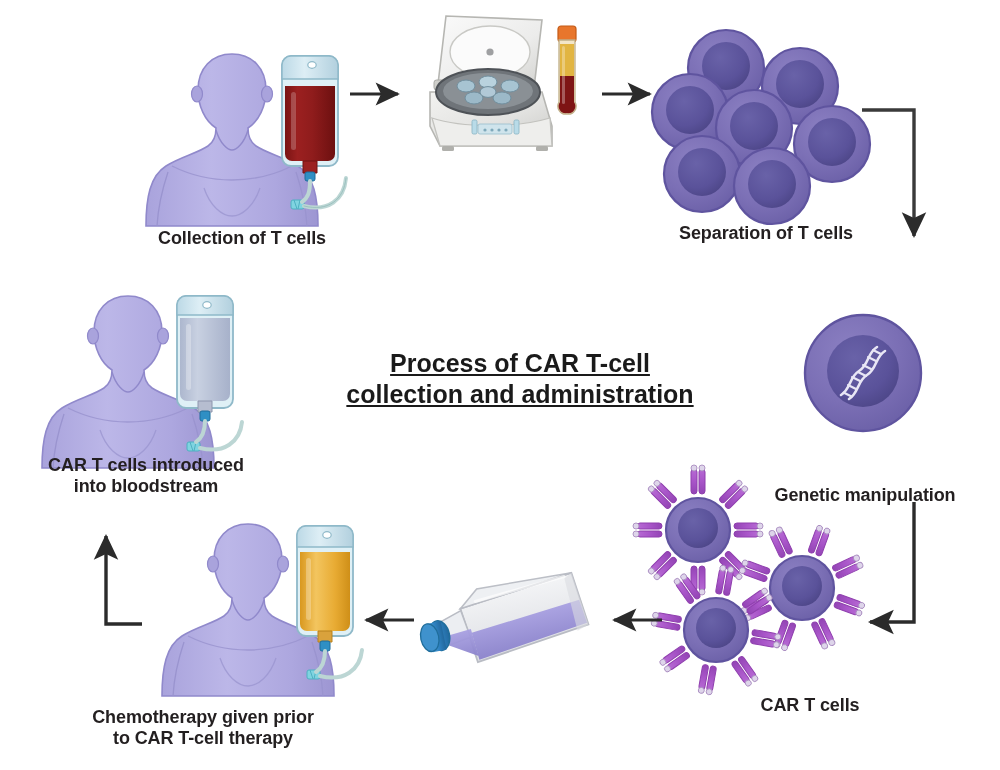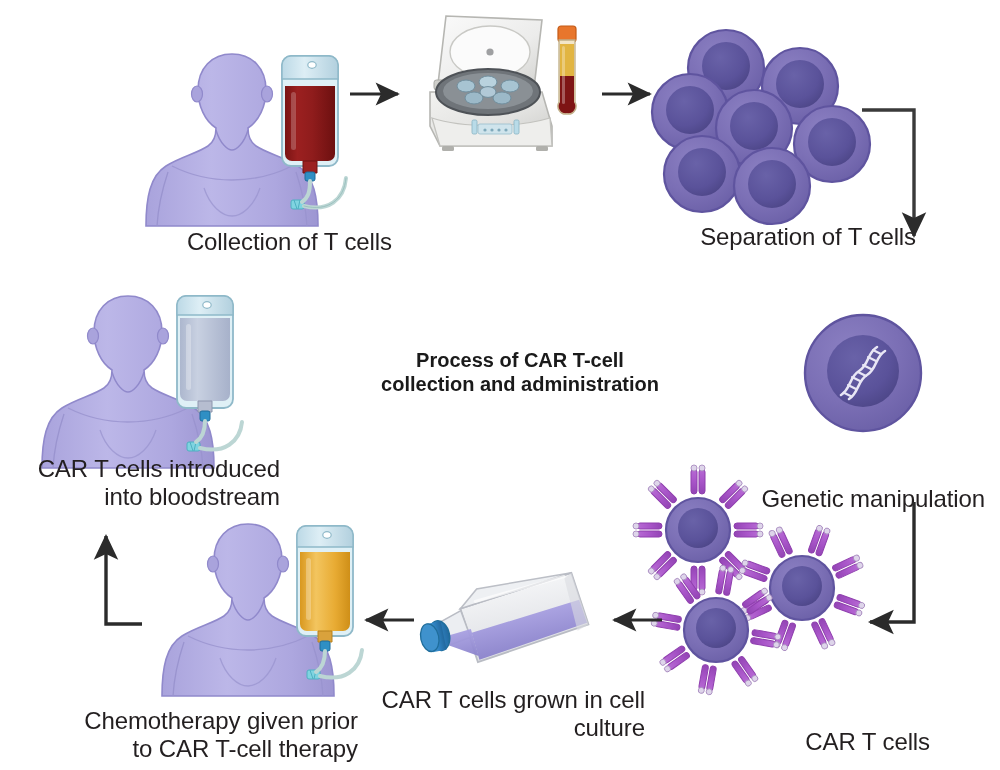--- a/index.html
+++ b/index.html
@@ -16,38 +16,39 @@
     width: 1000px;
     height: 770px;
     background: #ffffff;
     overflow: hidden;
   }
   .node {
     position: absolute;
   }
   .caption {
     position: absolute;
-    text-align: right;
+    text-align: center;
     color: #231f20;
     font-family: "Liberation Sans", sans-serif;
-    font-size: 24px;
-    font-weight: 400;
+    font-size: 18px;
+    font-weight: 700;
     line-height: 1.18;
     letter-spacing: -0.1px;
     white-space: pre-line;
   }
   .title {
     position: absolute;
     text-align: center;
     color: #1a1a1a;
     font-family: "Liberation Sans", sans-serif;
-    font-size: 20px;
+    font-size: 25px;
     font-weight: bold;
     line-height: 1.22;
     white-space: pre-line;
+    text-decoration: underline;
   }
   svg { display: block; overflow: visible; }
 </style>
 </head>
 <body>
 
 <div id="canvas">
 
   <svg width="0" height="0" style="position:absolute" aria-hidden="true">
     <defs>
@@ -482,21 +483,21 @@
             <circle cx="-4" cy="-14" r="3" fill="#ded5ea" stroke="#a98cc0" stroke-width="0.9"></circle>
             <circle cx="4" cy="-14" r="3" fill="#ded5ea" stroke="#a98cc0" stroke-width="0.9"></circle>
           </g>
         </g>
         <circle cx="0" cy="0" r="32" fill="url(#gMembrane)" stroke="#5f549f" stroke-width="2.2"></circle>
         <circle cx="0" cy="-2" r="20" fill="url(#gNucleus)"></circle>
       </g>
     </svg>
   </div>
 
-  <div class="caption" style="left:690px; top:728px; width:240px;">CAR T cells</div>
+  <div class="caption" style="left:690px; top:695px; width:240px;">CAR T cells</div>
 
   <svg class="node" style="left:604px; top:604px;" width="62" height="32" viewBox="0 0 62 32">
     <line x1="58" y1="16" x2="10" y2="16" stroke="#2b2b2b" stroke-width="3.2" marker-end="url(#ah)"></line>
   </svg>
 
   <div class="node" style="left:424px; top:570px;">
     <svg width="180" height="110" viewBox="0 0 180 110">
 
       <g transform="rotate(-12 90 60)">
 
@@ -515,22 +516,20 @@
       </g>
 
       <g transform="rotate(-12 90 60)">
         <ellipse cx="16" cy="50" rx="10" ry="15" fill="url(#gCap)" stroke="#1f6d9b" stroke-width="1.4"></ellipse>
         <rect x="6" y="36" width="14" height="29" fill="url(#gCap)"></rect>
         <ellipse cx="6" cy="50" rx="9" ry="14" fill="#3f92cd" stroke="#1f6d9b" stroke-width="1.3"></ellipse>
       </g>
     </svg>
   </div>
 
-  <div class="caption" style="left:355px; top:686px; width:290px;">CAR T cells grown in cell
-culture</div>
 
   <svg class="node" style="left:356px; top:604px;" width="62" height="32" viewBox="0 0 62 32">
     <line x1="58" y1="16" x2="10" y2="16" stroke="#2b2b2b" stroke-width="3.2" marker-end="url(#ah)"></line>
   </svg>
 
   <div class="node" style="left:148px; top:518px;">
     <svg width="230" height="180" viewBox="0 0 230 180">
       <g>
         <path d="M14,178
                  C14,150 18,128 34,118

